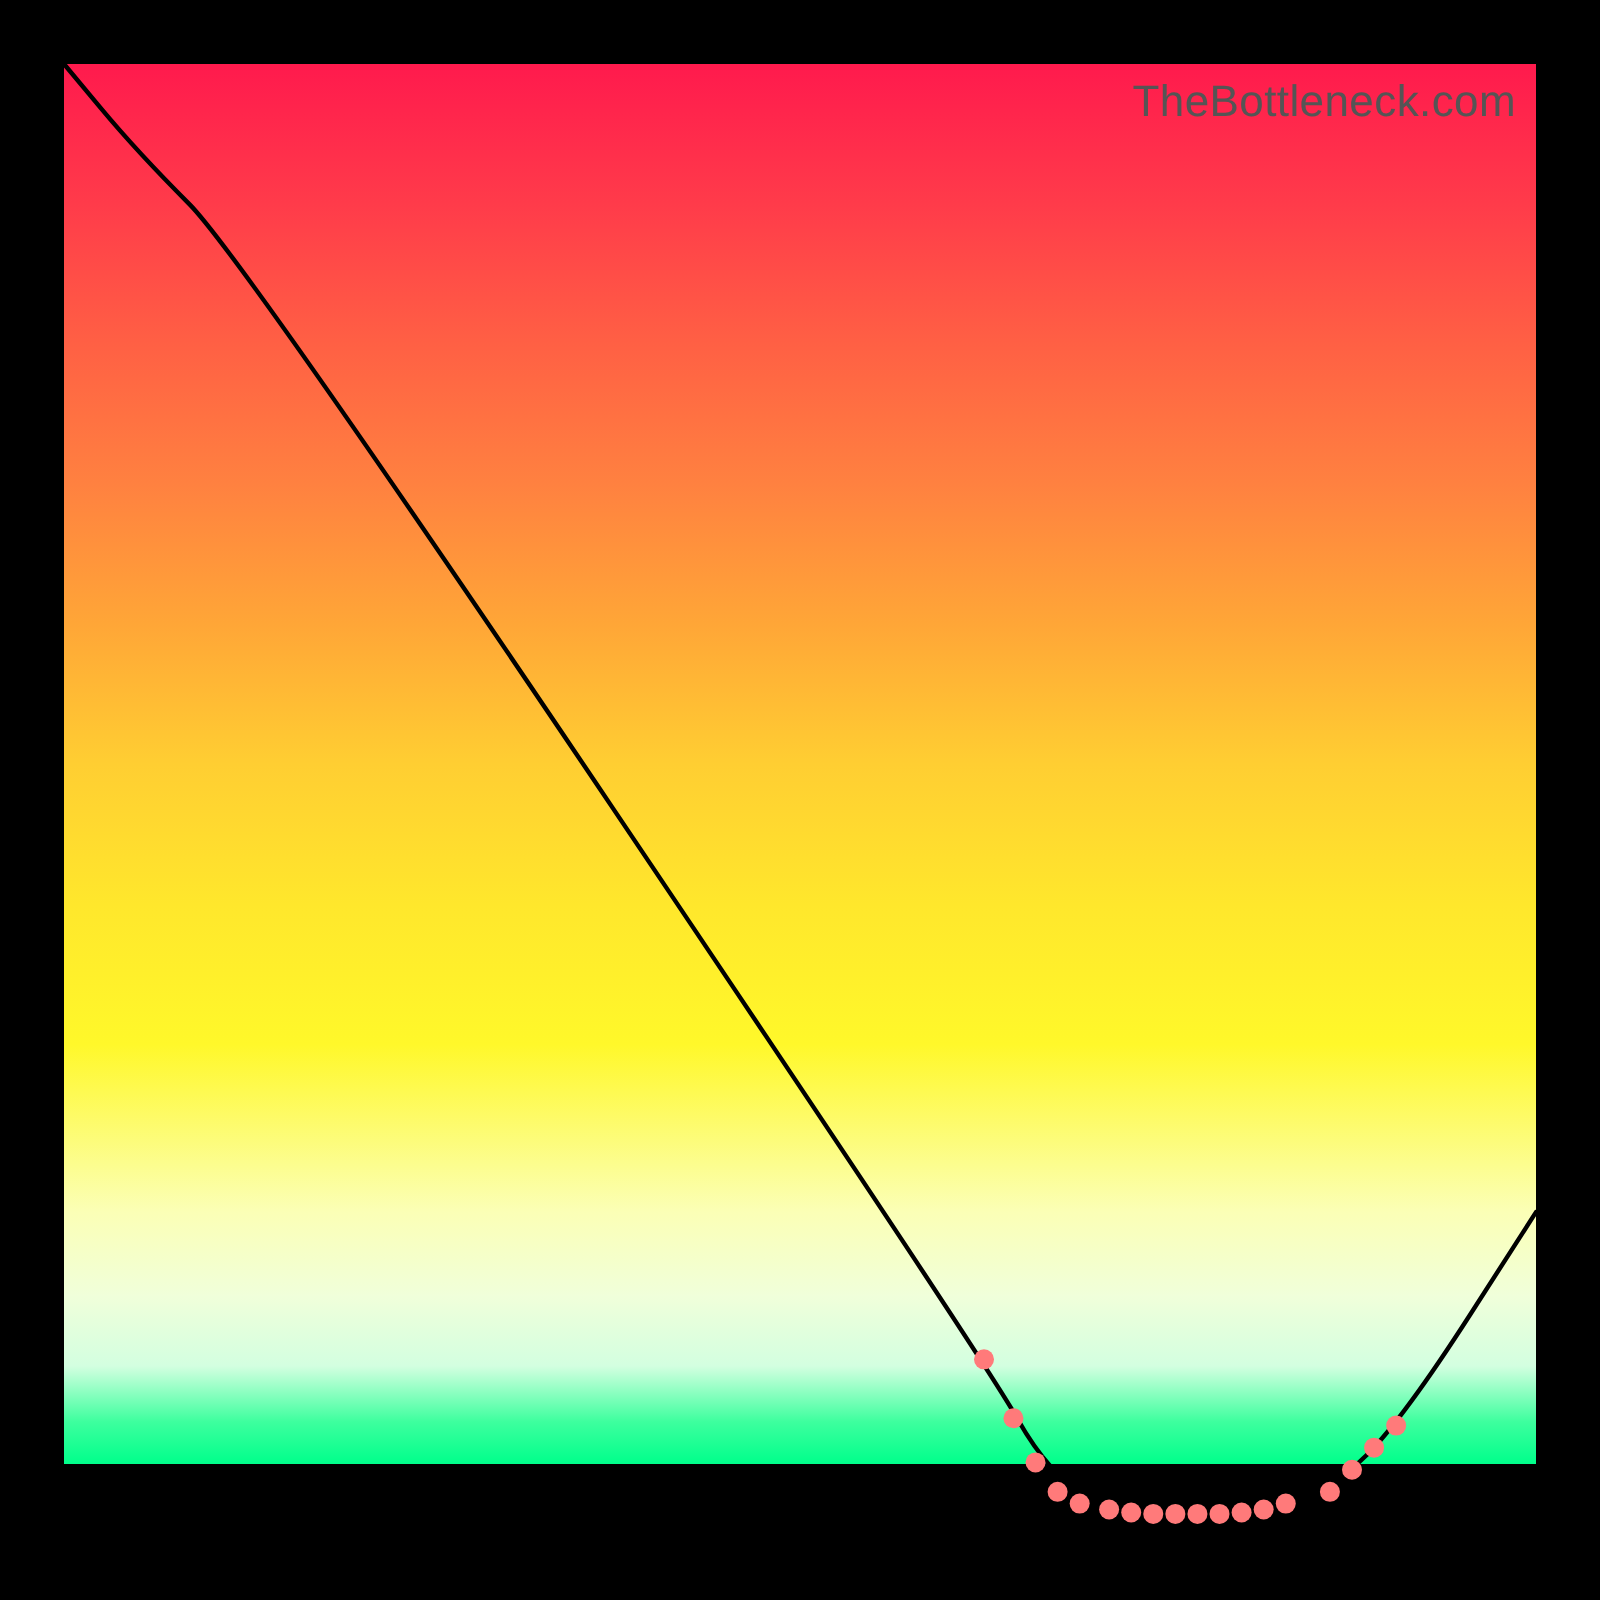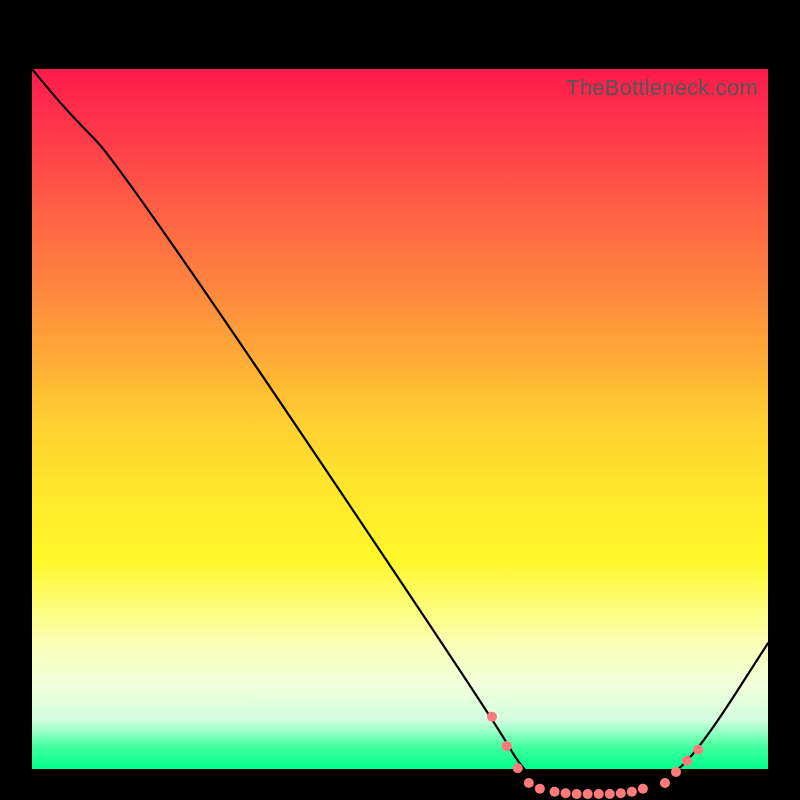--- a/index.html
+++ b/index.html
@@ -32,21 +32,20 @@
       #ffa637 40%,
       #ffce32 50%,
       #ffe72c 60%,
       #fff82a 70%,
       #fbffb6 82%,
       #f0ffda 88%,
       #d3ffe0 93%,
       #3dff9e 97%,
       #00ff8b 100%
     );
-    margin-top: 37px;
   }
   .watermark {
     position: absolute;
     top: 6px;
     right: 10px;
     color: #555;
     font-size: 22px;
     font-weight: 500;
     letter-spacing: 0.2px;
     user-select: none;

